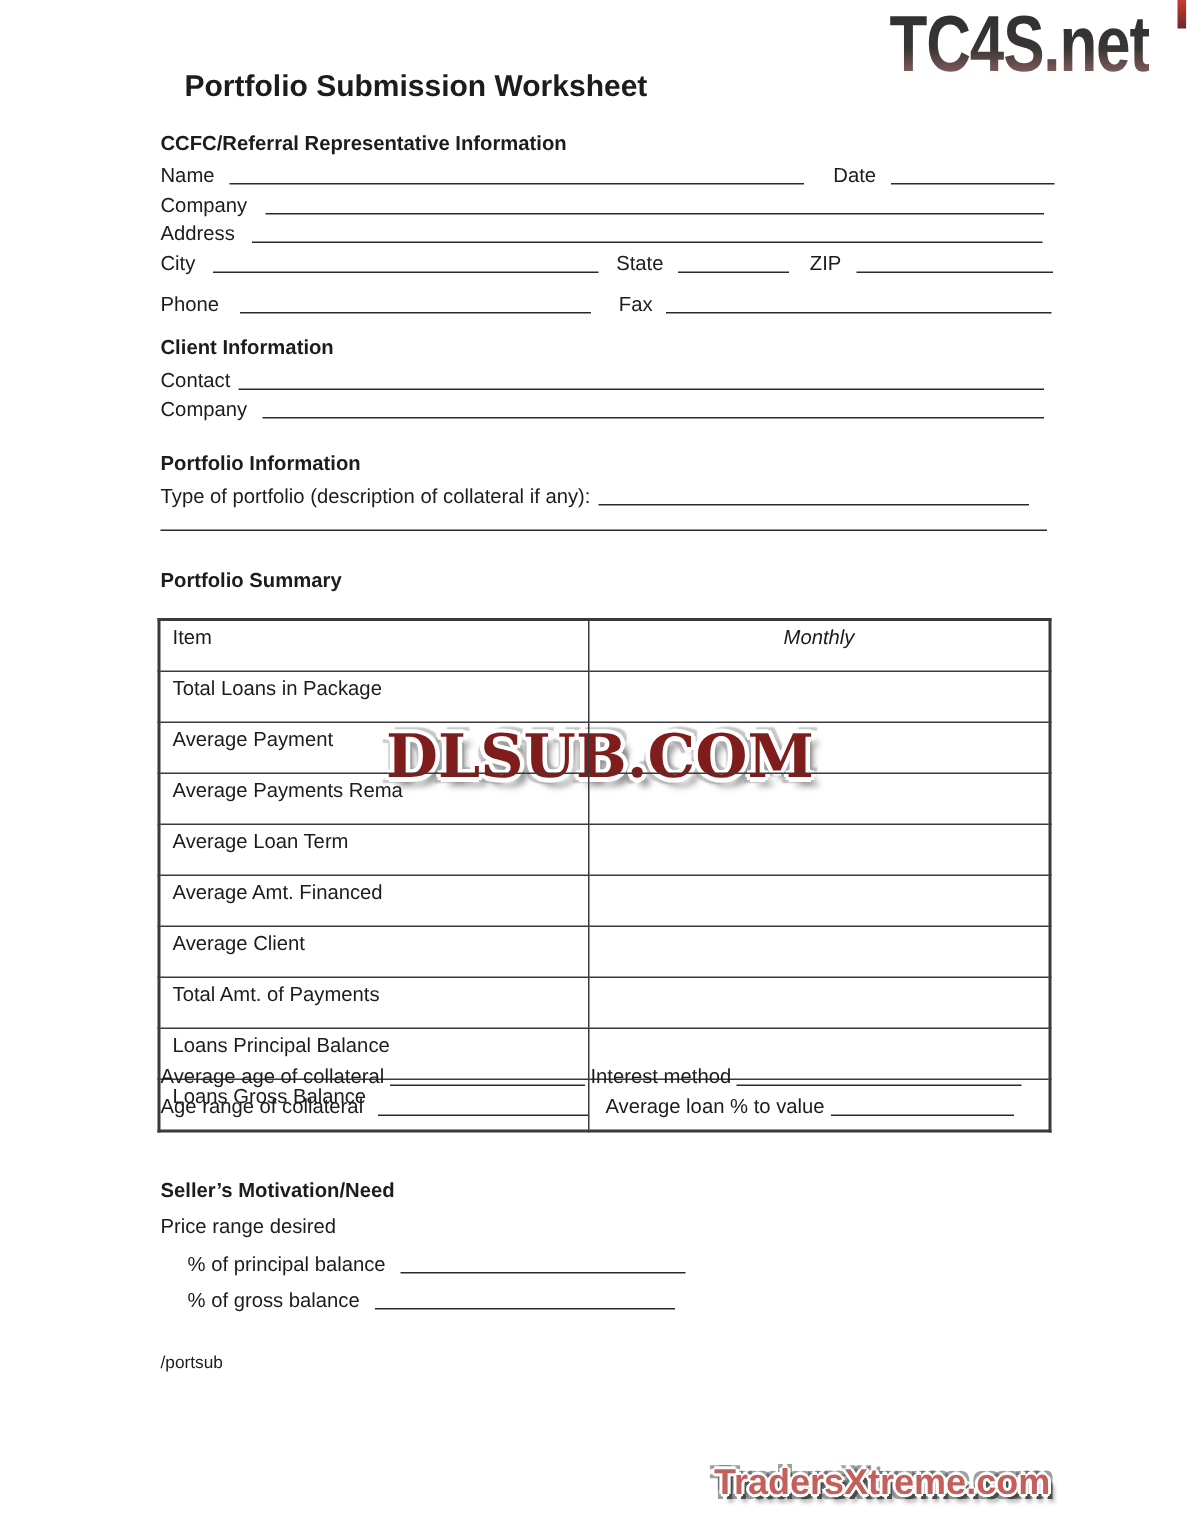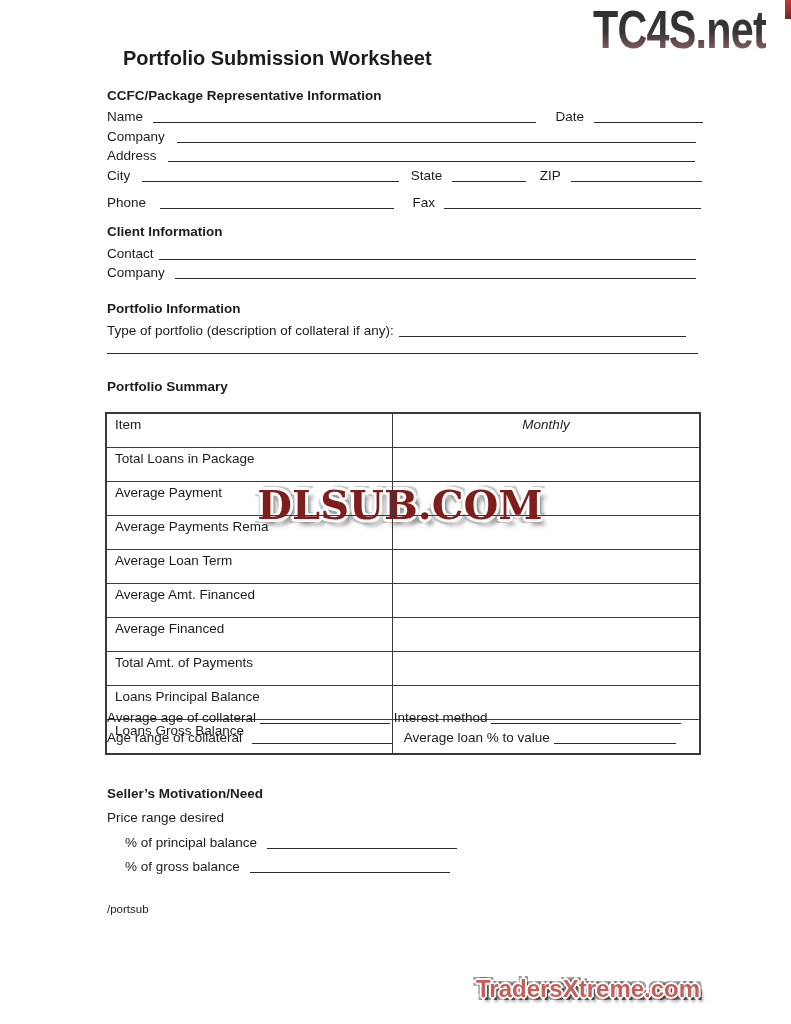--- a/index.html
+++ b/index.html
@@ -51,21 +51,21 @@
 
   <div id="tc4s-logo">TC4S.net</div>
   <div id="corner-red"></div>
   <div id="dlsub-wm">DLSUB.COM</div>
   <div id="traders-wm">TradersXtreme.com</div>
 
   <div id="content">
 
     <div id="title">Portfolio Submission Worksheet</div>
 
-    <div class="row hd" style="top:87px">CCFC/Package Representative Information</div>
+    <div class="row hd" style="top:87px">CCFC/Referral Representative Information</div>
 
     <div class="row" style="top:106px">
       <span class="lbl">Name</span>
       <span class="fl" style="width:383px;margin-left:6px"></span>
       <span class="lbl" style="margin-left:16px">Date</span>
       <span class="fl" style="width:109px;margin-left:6px"></span>
     </div>
 
     <div class="row" style="top:126px">
       <span class="lbl">Company</span>
@@ -138,21 +138,21 @@
         </tr>
         <tr>
           <td class="item-col">Average Loan Term</td>
           <td class="monthly-col"></td>
         </tr>
         <tr>
           <td class="item-col">Average Amt. Financed</td>
           <td class="monthly-col"></td>
         </tr>
         <tr>
-          <td class="item-col">Average Financed</td>
+          <td class="item-col">Average Client</td>
           <td class="monthly-col"></td>
         </tr>
         <tr>
           <td class="item-col">Total Amt. of Payments</td>
           <td class="monthly-col"></td>
         </tr>
         <tr>
           <td class="item-col">Loans Principal Balance</td>
           <td class="monthly-col"></td>
         </tr>

